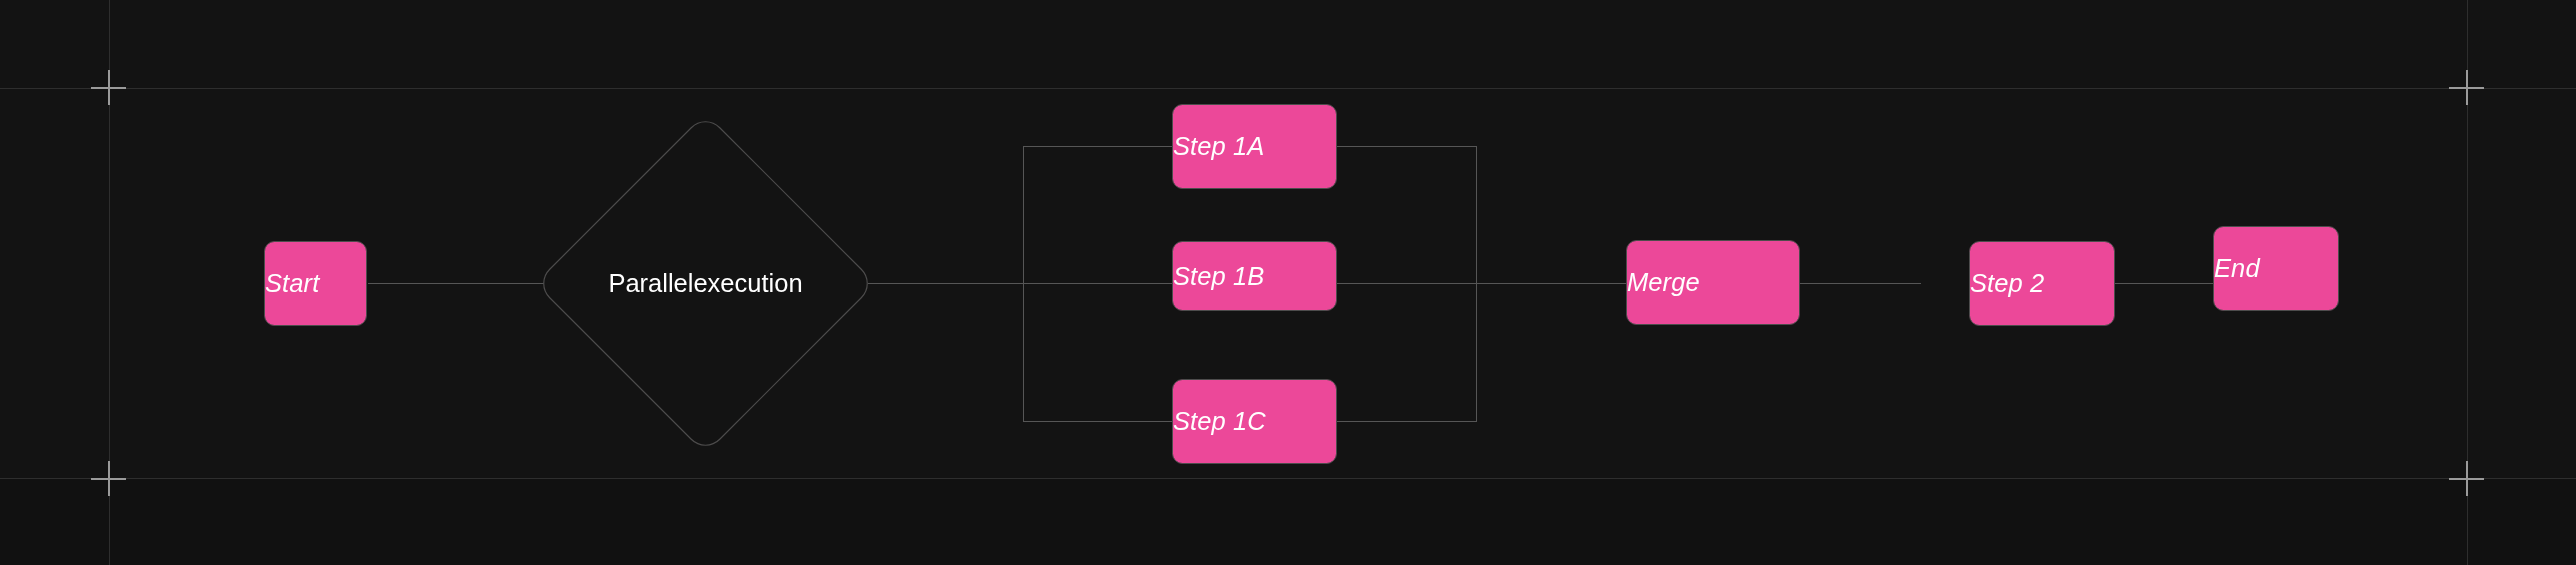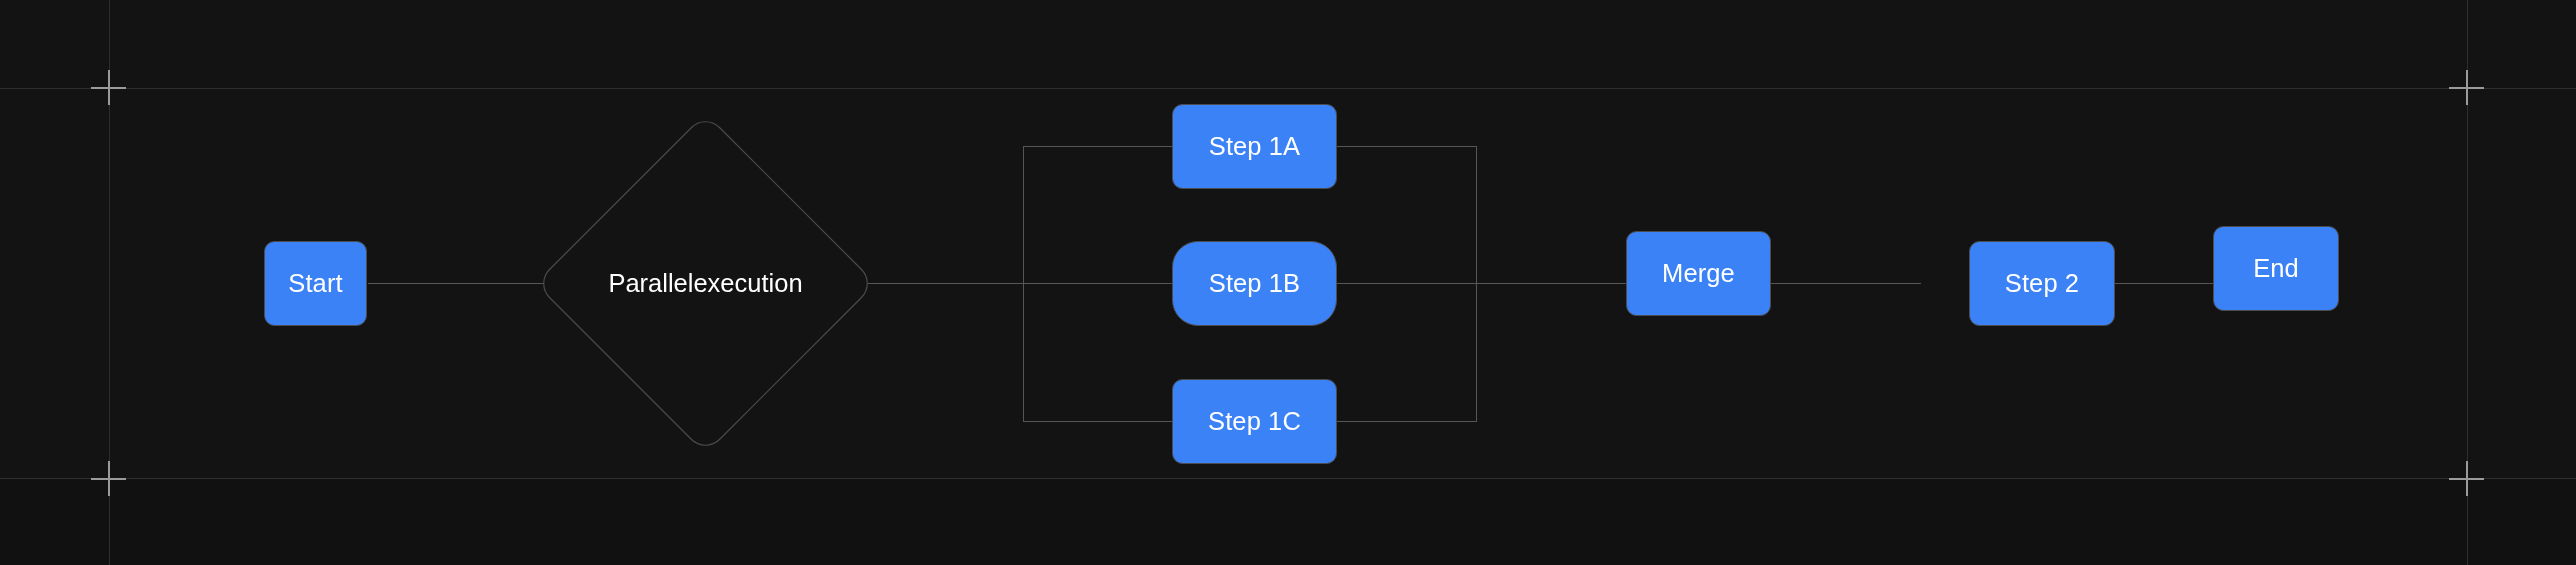--- a/index.html
+++ b/index.html
@@ -64,29 +64,29 @@
     width: 1.5px;
     height: 35px;
   }
 
   
   .node {
     position: absolute;
     box-sizing: border-box;
     display: flex;
     align-items: center;
-    justify-content: center;
-    background: #3b82f6;
+    background: #ec4899;
     border: 0.7px solid #4d4c4c;
     border-radius: 10.5px;
     color: #ffffff;
     font-size: 25.5px;
     line-height: 1.18;
     letter-spacing: 0.1px;
     white-space: nowrap;
+    font-style: italic;
   }
 
   
   .diamond-wrap {
     position: absolute;
   }
   .diamond-shape {
     position: absolute;
     inset: 0;
   }
@@ -177,29 +177,29 @@
     <div class="diamond-label">
       <span>Parallel</span>
       <span>execution</span>
     </div>
   </div>
 
   <div class="node" style="left:1172px; top:104px; width:165px; height:85px;">
     <span>Step 1A</span>
   </div>
 
-  <div class="node" style="left:1172px; top:241px; width:165px; height:85px;border-radius:26px;">
+  <div class="node" style="left:1172px; top:241px; width:165px; height:70px;">
     <span>Step 1B</span>
   </div>
 
   <div class="node" style="left:1172px; top:379px; width:165px; height:85px;">
     <span>Step 1C</span>
   </div>
 
-  <div class="node" style="left:1626px; top:231px; width:145px; height:85px;">
+  <div class="node" style="left:1626px; top:240px; width:174px; height:85px;">
     <span>Merge</span>
   </div>
 
   <div class="node" style="left:1921px; top:241px; width:146px; height:85px;margin-left:48px;">
     <span>Step 2</span>
   </div>
 
   <div class="node" style="left:2213px; top:226px; width:126px; height:85px;">
     <span>End</span>
   </div>

